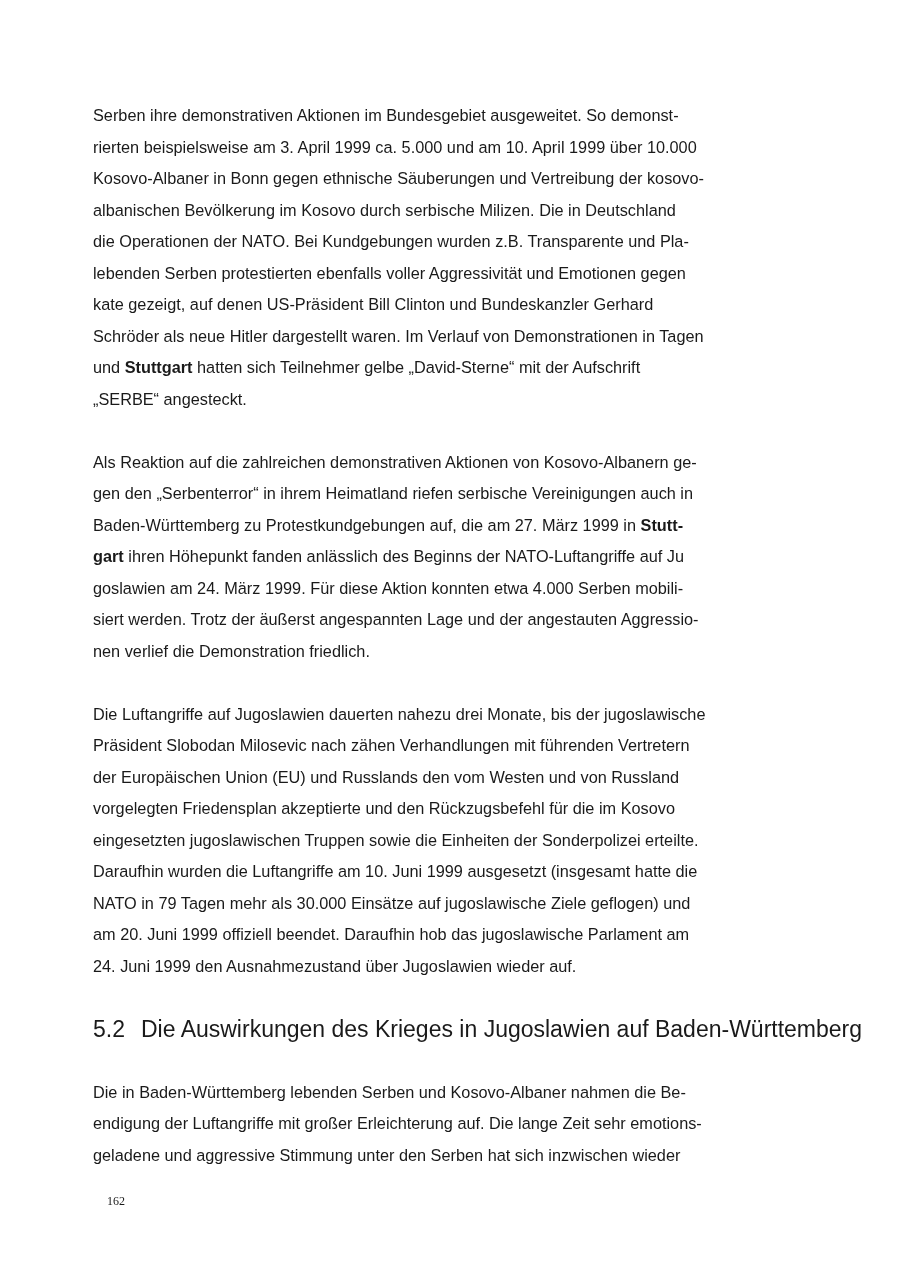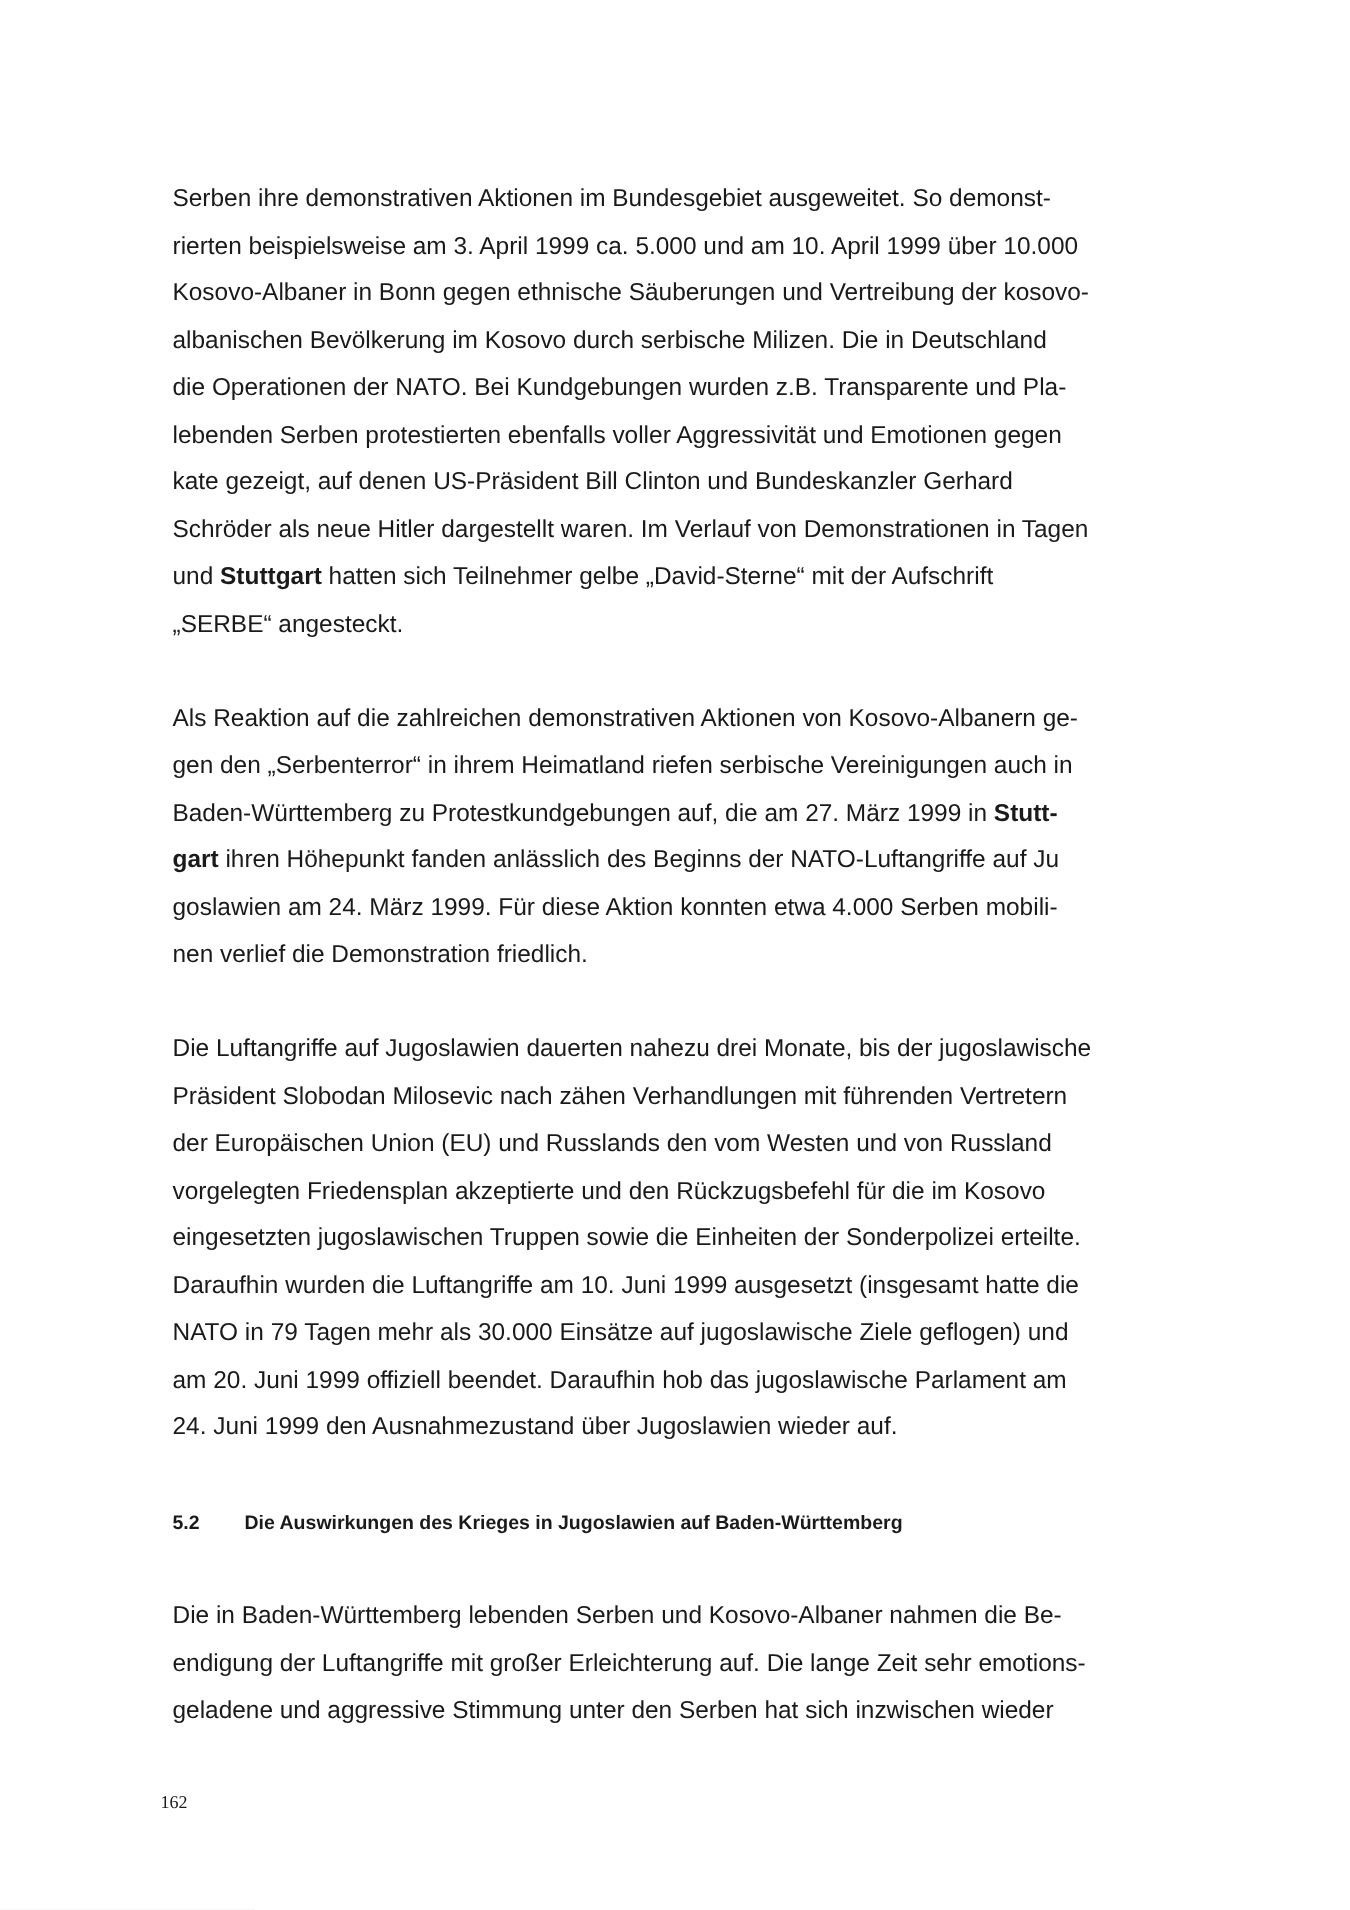--- a/index.html
+++ b/index.html
@@ -9,37 +9,36 @@
     width: 900px;
     height: 1273px;
     margin: 0 auto;
     background: #ffffff;
     overflow: hidden;
     color: #1a1a1a;
     font-family: "Liberation Sans", sans-serif;
   }
   .text-block {
     position: absolute;
-    left: 115px;
+    left: 93px;
     top: 100px;
     width: 700px;
     font-size: 16.3px;
-    margin-top: 17px;
   }
   .block { margin: 0; padding: 0; }
   .block + .block { margin-top: 31.5px; }
   .line {
     display: block;
     white-space: nowrap;
     height: 31.5px;
     line-height: 31.5px;
   }
   .heading {
-    font-weight: bold;
-    font-size: 13px;
+    font-weight: normal;
+    font-size: 23px;
     height: 31.5px;
     line-height: 31.5px;
     white-space: nowrap;
   }
   .heading .h-num {
     display: inline-block;
     width: 48px;
   }
   b { font-weight: bold; }
   .footer {
@@ -68,20 +67,21 @@
         <span class="line">Schröder als neue Hitler dargestellt waren. Im Verlauf von Demonstrationen in Tagen</span>
         <span class="line"><span>und </span><b>Stuttgart</b><span> hatten sich Teilnehmer gelbe „David-Sterne“ mit der Aufschrift</span></span>
         <span class="line">„SERBE“ angesteckt.</span>
       </p>
       <p class="block para">
         <span class="line">Als Reaktion auf die zahlreichen demonstrativen Aktionen von Kosovo-Albanern ge-</span>
         <span class="line">gen den „Serbenterror“ in ihrem Heimatland riefen serbische Vereinigungen auch in</span>
         <span class="line"><span>Baden-Württemberg zu Protestkundgebungen auf, die am 27. März 1999 in </span><b>Stutt-</b></span>
         <span class="line"><b>gart</b><span> ihren Höhepunkt fanden anlässlich des Beginns der NATO-Luftangriffe auf Ju</span></span>
         <span class="line">goslawien am 24. März 1999. Für diese Aktion konnten etwa 4.000 Serben mobili-</span>
+        <span class="line">siert werden. Trotz der äußerst angespannten Lage und der angestauten Aggressio-</span>
         <span class="line">nen verlief die Demonstration friedlich.</span>
       </p>
       <p class="block para">
         <span class="line">Die Luftangriffe auf Jugoslawien dauerten nahezu drei Monate, bis der jugoslawische</span>
         <span class="line">Präsident Slobodan Milosevic nach zähen Verhandlungen mit führenden Vertretern</span>
         <span class="line">der Europäischen Union (EU) und Russlands den vom Westen und von Russland</span>
         <span class="line">vorgelegten Friedensplan akzeptierte und den Rückzugsbefehl für die im Kosovo</span>
         <span class="line">eingesetzten jugoslawischen Truppen sowie die Einheiten der Sonderpolizei erteilte.</span>
         <span class="line">Daraufhin wurden die Luftangriffe am 10. Juni 1999 ausgesetzt (insgesamt hatte die</span>
         <span class="line">NATO in 79 Tagen mehr als 30.000 Einsätze auf jugoslawische Ziele geflogen) und</span>

